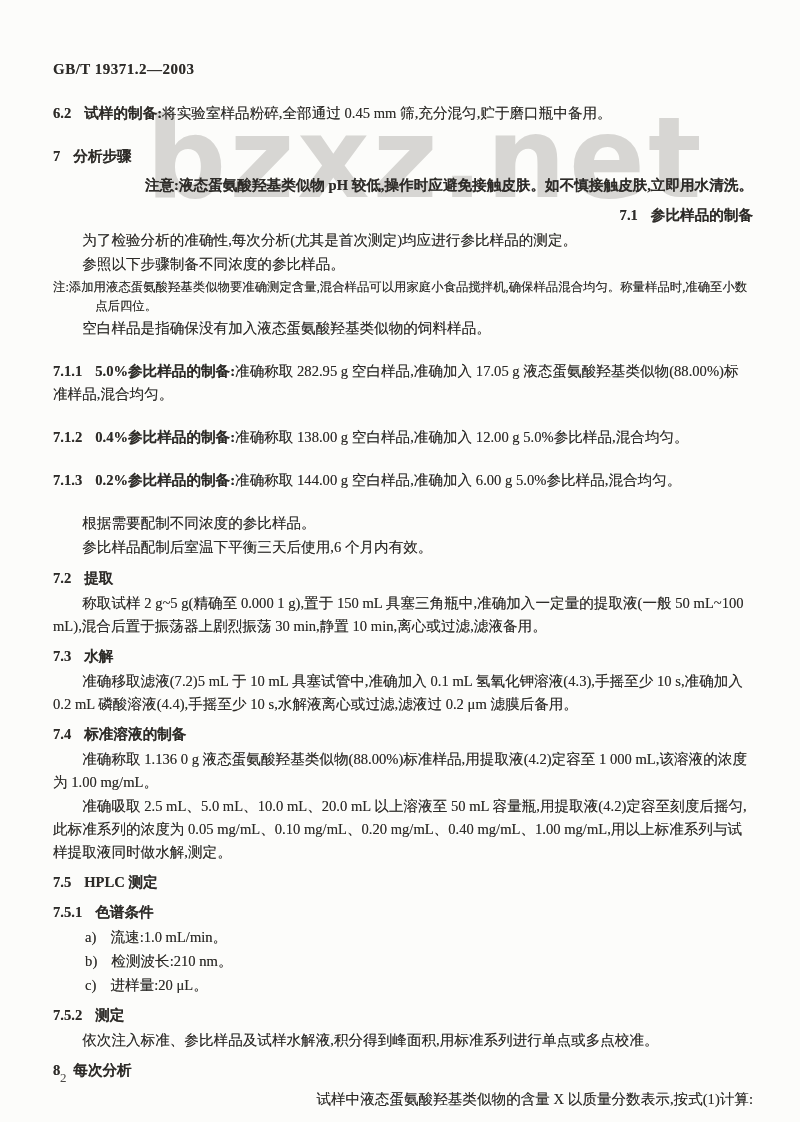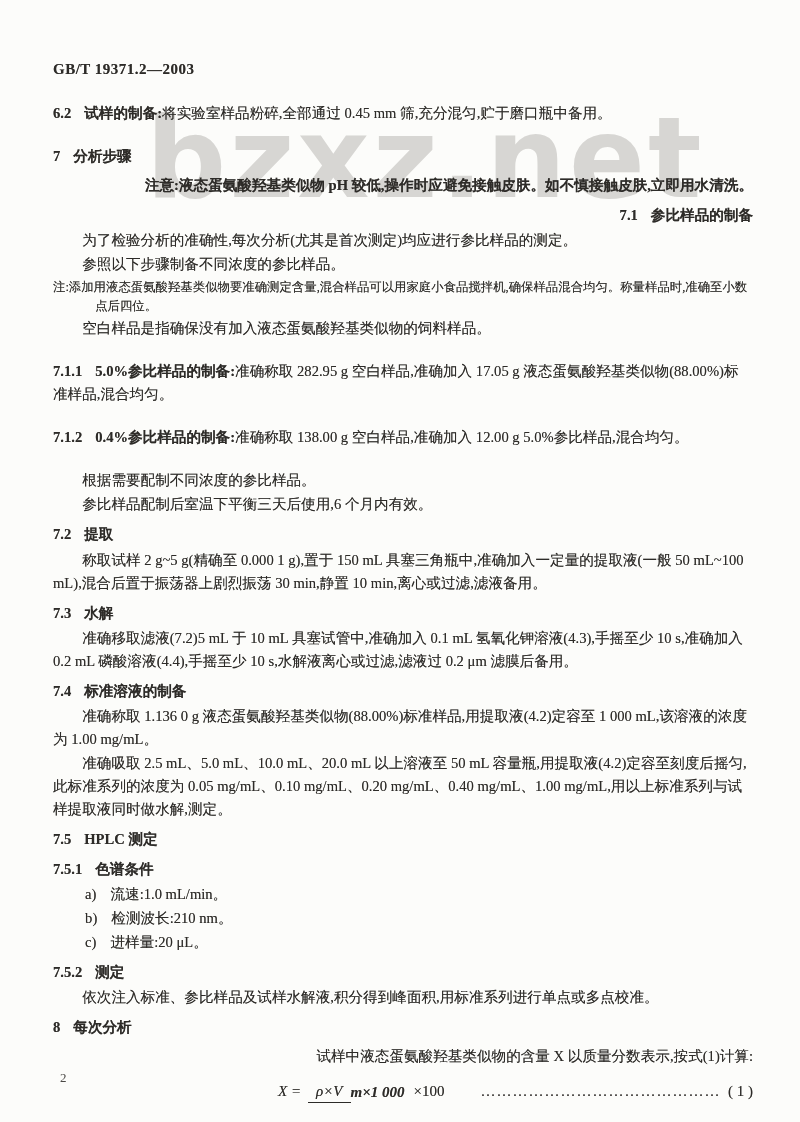--- a/index.html
+++ b/index.html
@@ -80,20 +80,21 @@
 
     <p class="ind">为了检验分析的准确性,每次分析(尤其是首次测定)均应进行参比样品的测定。</p>
     <p class="ind">参照以下步骤制备不同浓度的参比样品。</p>
     <p class="note">注:添加用液态蛋氨酸羟基类似物要准确测定含量,混合样品可以用家庭小食品搅拌机,确保样品混合均匀。称量样品时,准确至小数点后四位。</p>
     <p class="ind">空白样品是指确保没有加入液态蛋氨酸羟基类似物的饲料样品。</p>
 
     <p class="clause"><span class="num">7.1.1</span><span class="ttl">5.0%参比样品的制备:</span><span>准确称取 282.95 g 空白样品,准确加入 17.05 g 液态蛋氨酸羟基类似物(88.00%)标准样品,混合均匀。</span></p>
 
     <p class="clause"><span class="num">7.1.2</span><span class="ttl">0.4%参比样品的制备:</span><span>准确称取 138.00 g 空白样品,准确加入 12.00 g 5.0%参比样品,混合均匀。</span></p>
 
+    <p class="clause"><span class="num">7.1.3</span><span class="ttl">0.2%参比样品的制备:</span><span>准确称取 144.00 g 空白样品,准确加入 6.00 g 5.0%参比样品,混合均匀。</span></p>
 
     <p class="ind">根据需要配制不同浓度的参比样品。</p>
     <p class="ind">参比样品配制后室温下平衡三天后使用,6 个月内有效。</p>
 
     <p class="h1"><span class="num">7.2</span><span class="ttl">提取</span></p>
     <p class="ind">称取试样 2 g~5 g(精确至 0.000 1 g),置于 150 mL 具塞三角瓶中,准确加入一定量的提取液(一般 50 mL~100 mL),混合后置于振荡器上剧烈振荡 30 min,静置 10 min,离心或过滤,滤液备用。</p>
 
     <p class="h1"><span class="num">7.3</span><span class="ttl">水解</span></p>
     <p class="ind">准确移取滤液(7.2)5 mL 于 10 mL 具塞试管中,准确加入 0.1 mL 氢氧化钾溶液(4.3),手摇至少 10 s,准确加入 0.2 mL 磷酸溶液(4.4),手摇至少 10 s,水解液离心或过滤,滤液过 0.2 μm 滤膜后备用。</p>
 

